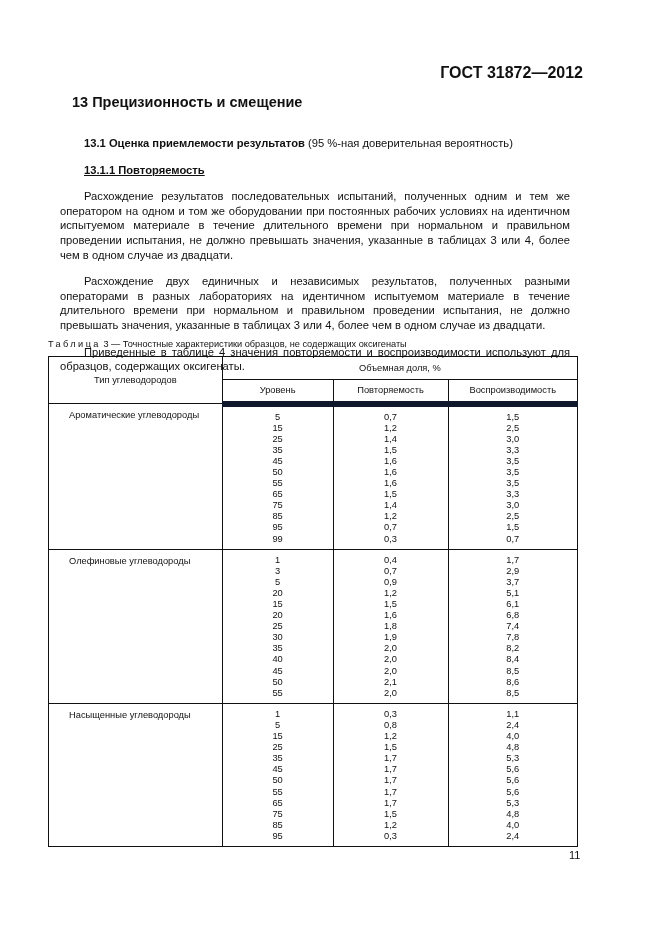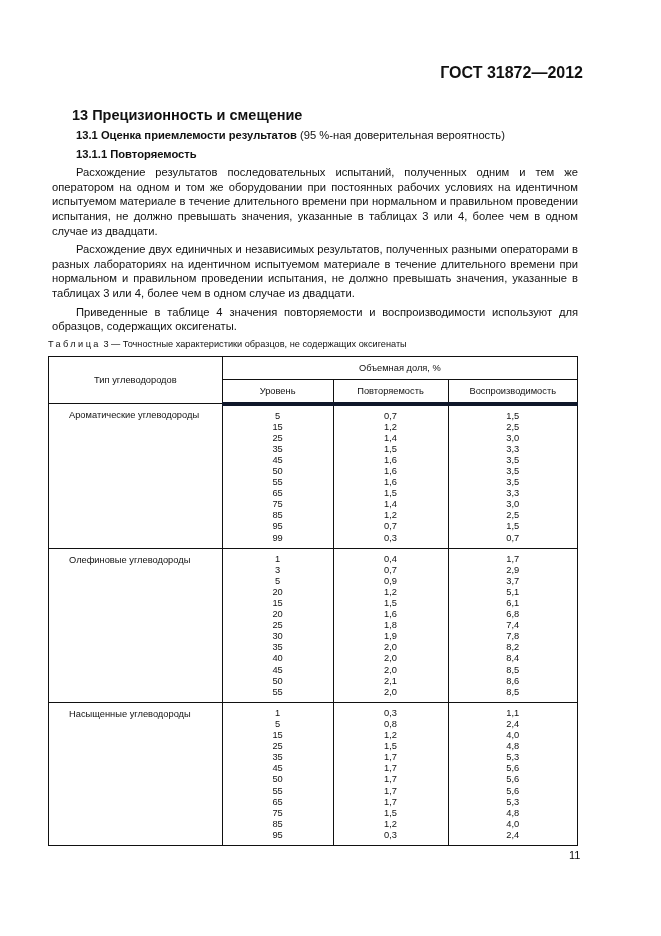--- a/index.html
+++ b/index.html
@@ -1,28 +1,28 @@
 <!DOCTYPE html>
 <html><head>
 <meta charset="utf-8">
 <style>
   html, body { margin:0; padding:0; background:#fff; }
   body { width:661px; height:936px; position:relative; overflow:hidden;
          font-family:"Liberation Sans", sans-serif; color:#111; }
   .hdr { position:absolute; top:64px; right:78px; font-weight:bold; font-size:16px; }
-  .h1 { position:absolute; left:72px; top:94px; font-weight:bold; font-size:14.5px;margin-top:13px; }
+  .h1 { position:absolute; left:72px; top:94px; font-weight:bold; font-size:14.5px; }
   .txt { position:absolute; left:48px; width:534px; font-size:11.2px; line-height:14.6px; text-align:justify; }
-  .txt p { margin:4px; text-indent:24px; }
-  .txt .h { font-weight:bold; text-indent:24px; }
+  .txt p { margin:12px; text-indent:24px; }
+  .txt .h { font-weight:bold; text-indent:24px;text-decoration:underline; }
   .cap { position:absolute; left:48px; top:339px; font-size:9.2px; }
   .cap .sp { letter-spacing:2.4px; }
   table { position:absolute; left:48px; top:356px; width:530px; border-collapse:collapse; font-size:9.3px; }
   td, th { border:1px solid #111; font-weight:normal; padding:0; }
   th { text-align:center; }
-  thead tr:last-child th { border-bottom:4px solid #0f172a; }
+  thead tr:last-child th { border-bottom:6px solid #0f172a; }
   .c1 { width:180px; }
   .c2 { width:116px; } .c3 { width:118px; } .c4 { width:132px; }
   .grp td { vertical-align:top; }
   .grp td.name { padding:6px 0 0 20px; }
   .grp td.vals { text-align:center; padding:5px 0 4px 0; line-height:11.1px; }
   .pg { position:absolute; left:569px; top:849px; font-size:11px; }
 </style>
 </head>
 <body>
 

